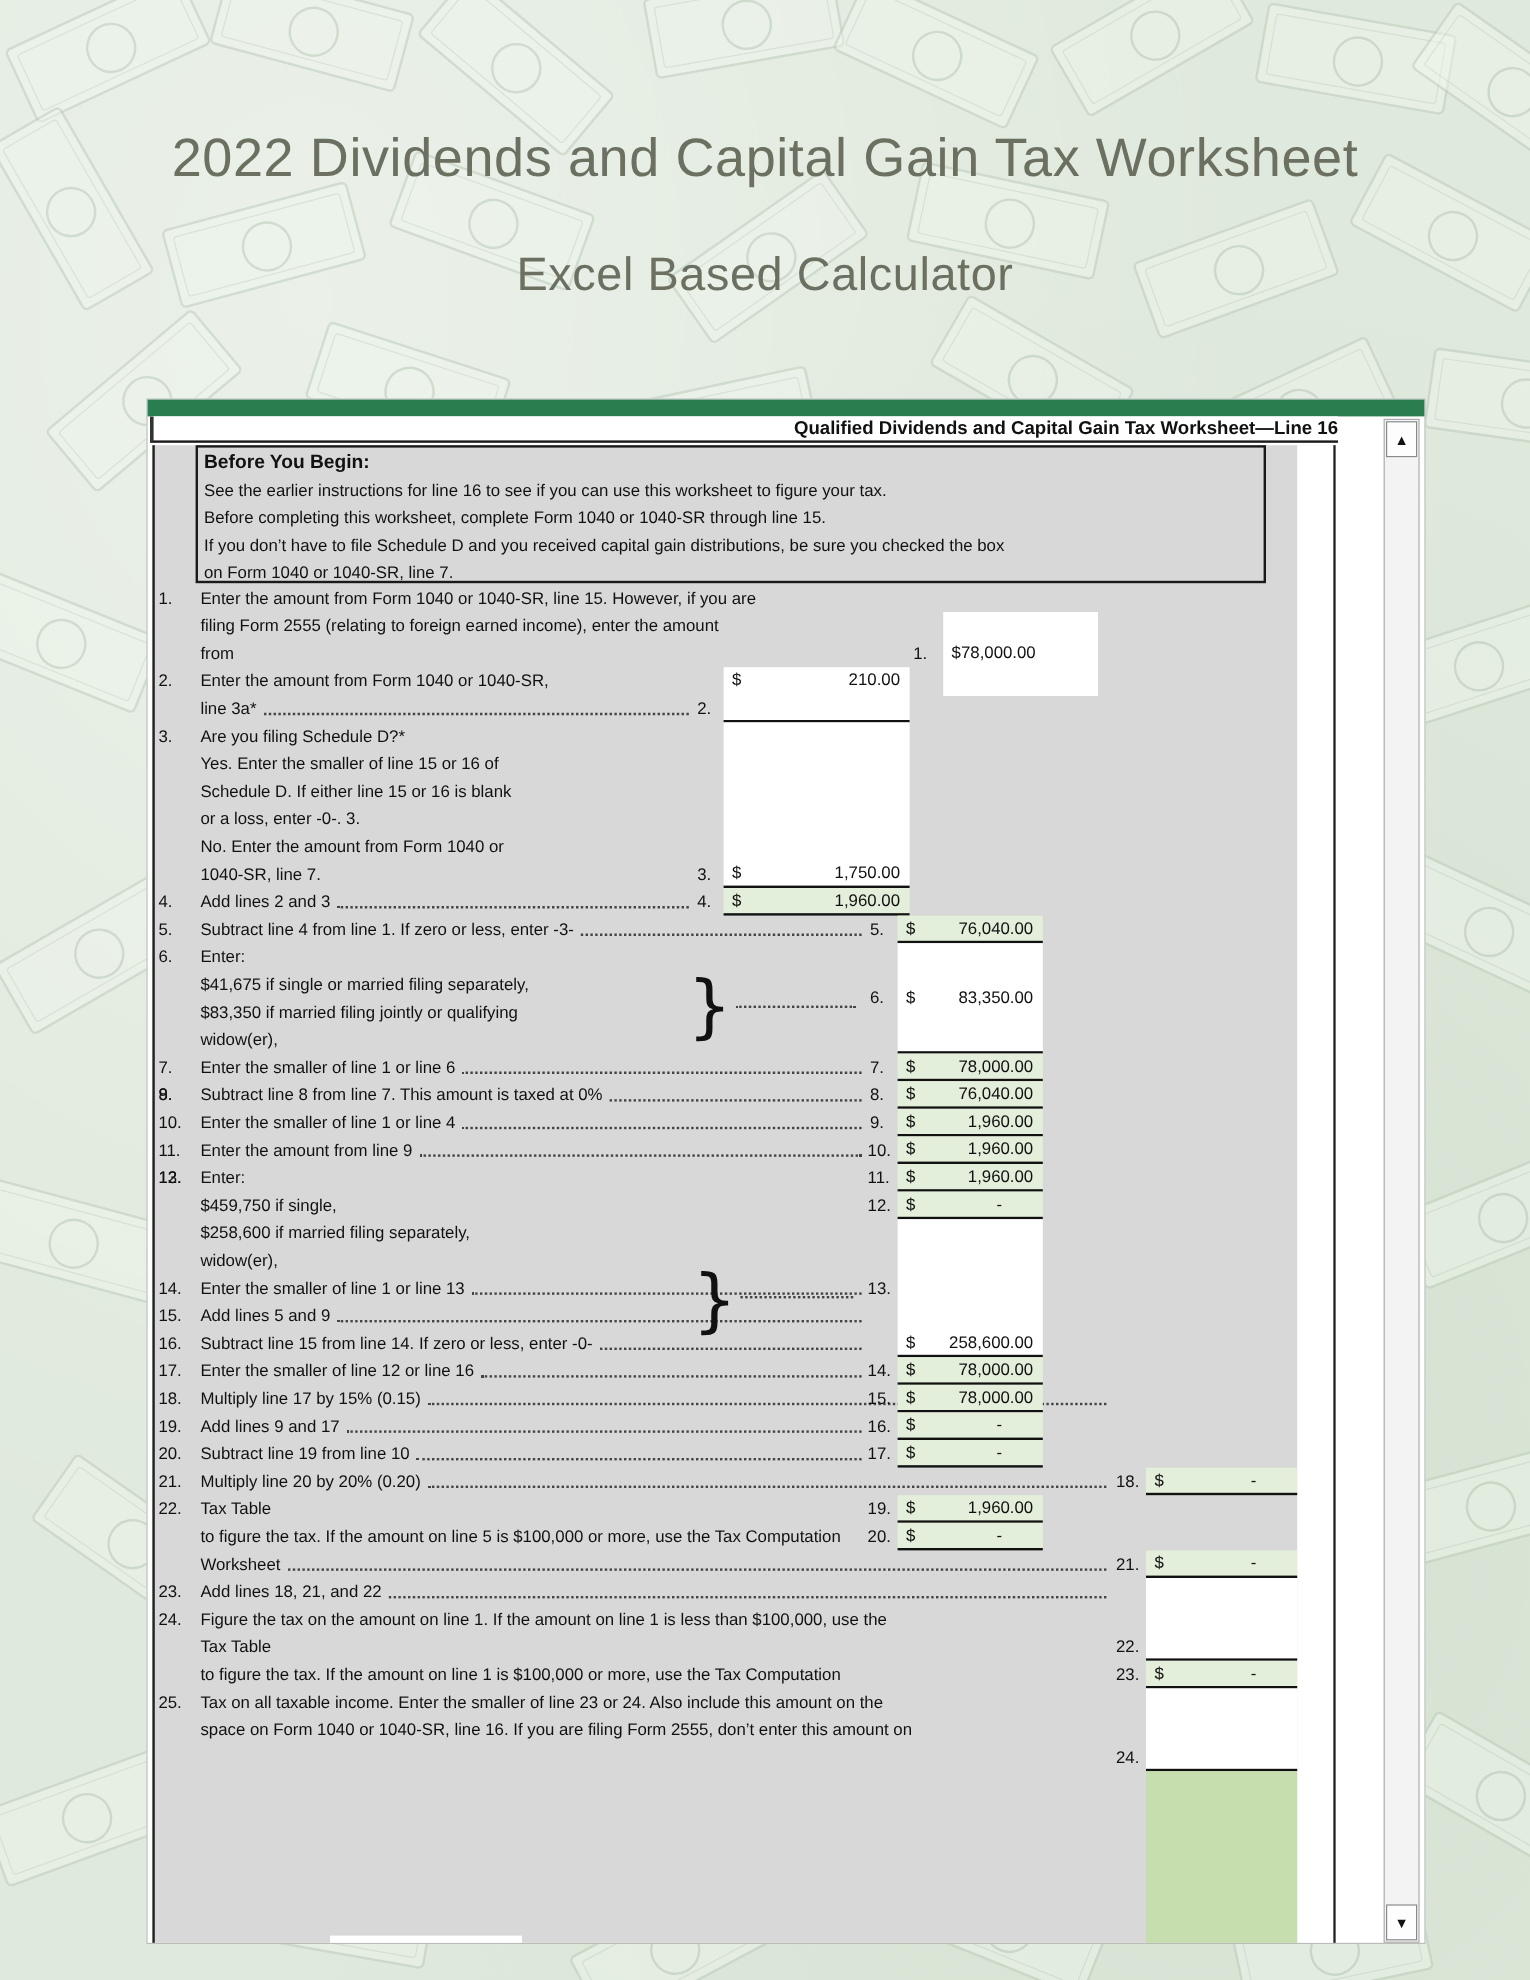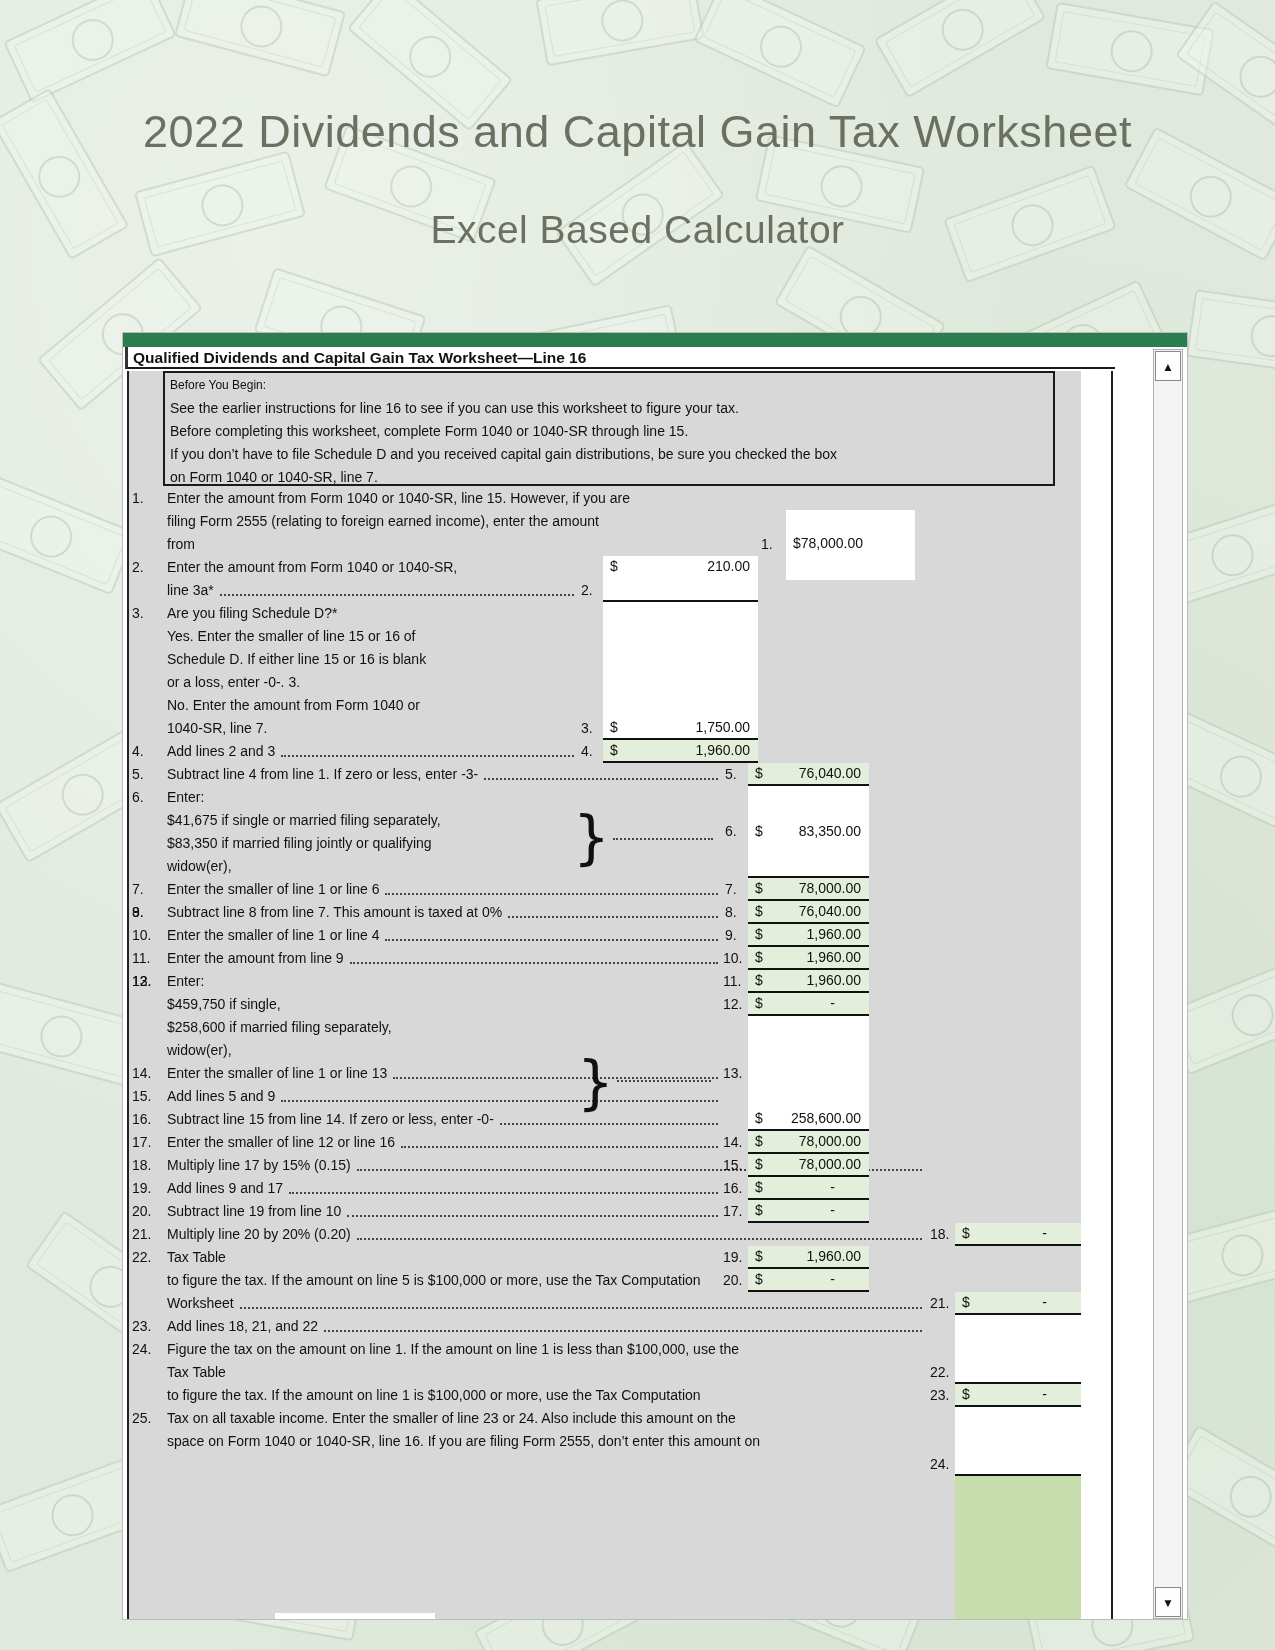--- a/index.html
+++ b/index.html
@@ -39,34 +39,34 @@
   
   .panel {
     position:absolute; left:122px; top:332px; width:1066px; height:1288px;
     background:#ffffff; border:1px solid #b7beb7;
   }
   .greenbar { position:absolute; left:0; top:0; width:100%; height:14px; }
   .sheet-title {
     position:absolute; left:2px; top:14px; width:990px; height:22px;
     font-size:15.5px; font-weight:bold; line-height:21px; padding-left:5px;
     border-left:3px solid #333; border-bottom:2px solid #1a1a1a; background:#fff;
-    white-space:nowrap; overflow:hidden;
+    white-space:nowrap; overflow:hidden;text-align:right;
   }
   .content {
     position:absolute; left:4px; top:38px; width:986px; height:1248px;
     background:#d8d8d8; border-left:2px solid #222; border-right:2px solid #222;
     font-size:14px; line-height:23px;
   }
   .white-strip { position:absolute; right:0; top:0; width:30px; height:100%; background:#fff; }
   
   .byb {
     position:absolute; left:34px; top:0; width:892px; height:115px;
     border:2px solid #1a1a1a; padding-left:5px; overflow:hidden;
   }
-  .byb-title { font-size:12px; font-weight:normal; height:24px; line-height:25px; }
+  .byb-title { font-size:16px; font-weight:bold; height:24px; line-height:25px; }
   .byb .bl { height:23px; white-space:nowrap; }
   
   .items { position:absolute; left:0; top:116px; width:954px; }
   .item { position:relative; }
   .num { position:absolute; left:3px; top:0; width:32px; height:23px; }
   .tl { position:relative; height:23px; padding-left:38px; display:flex; align-items:stretch; white-space:pre; overflow:hidden; }
   .tl .tx { flex:0 0 auto; }
   .leader { flex:1 1 auto; min-width:0; border-bottom:2.6px dotted #444; margin:0 5px 6px 6px; }
   .to-inner { width:450px; }
   .to-mid   { width:594px; }

